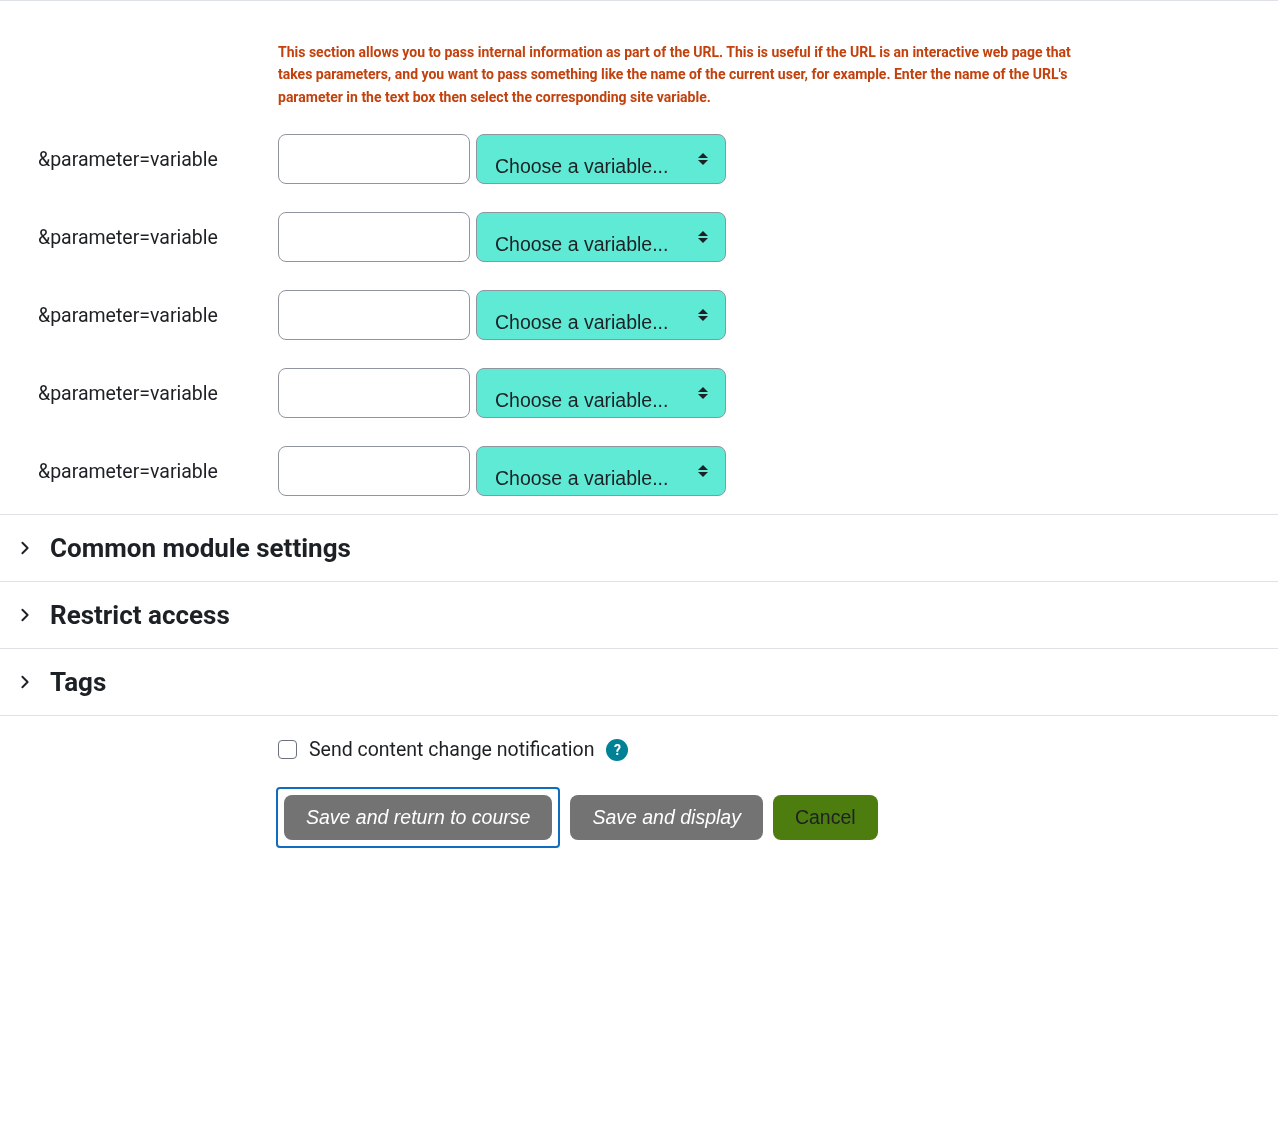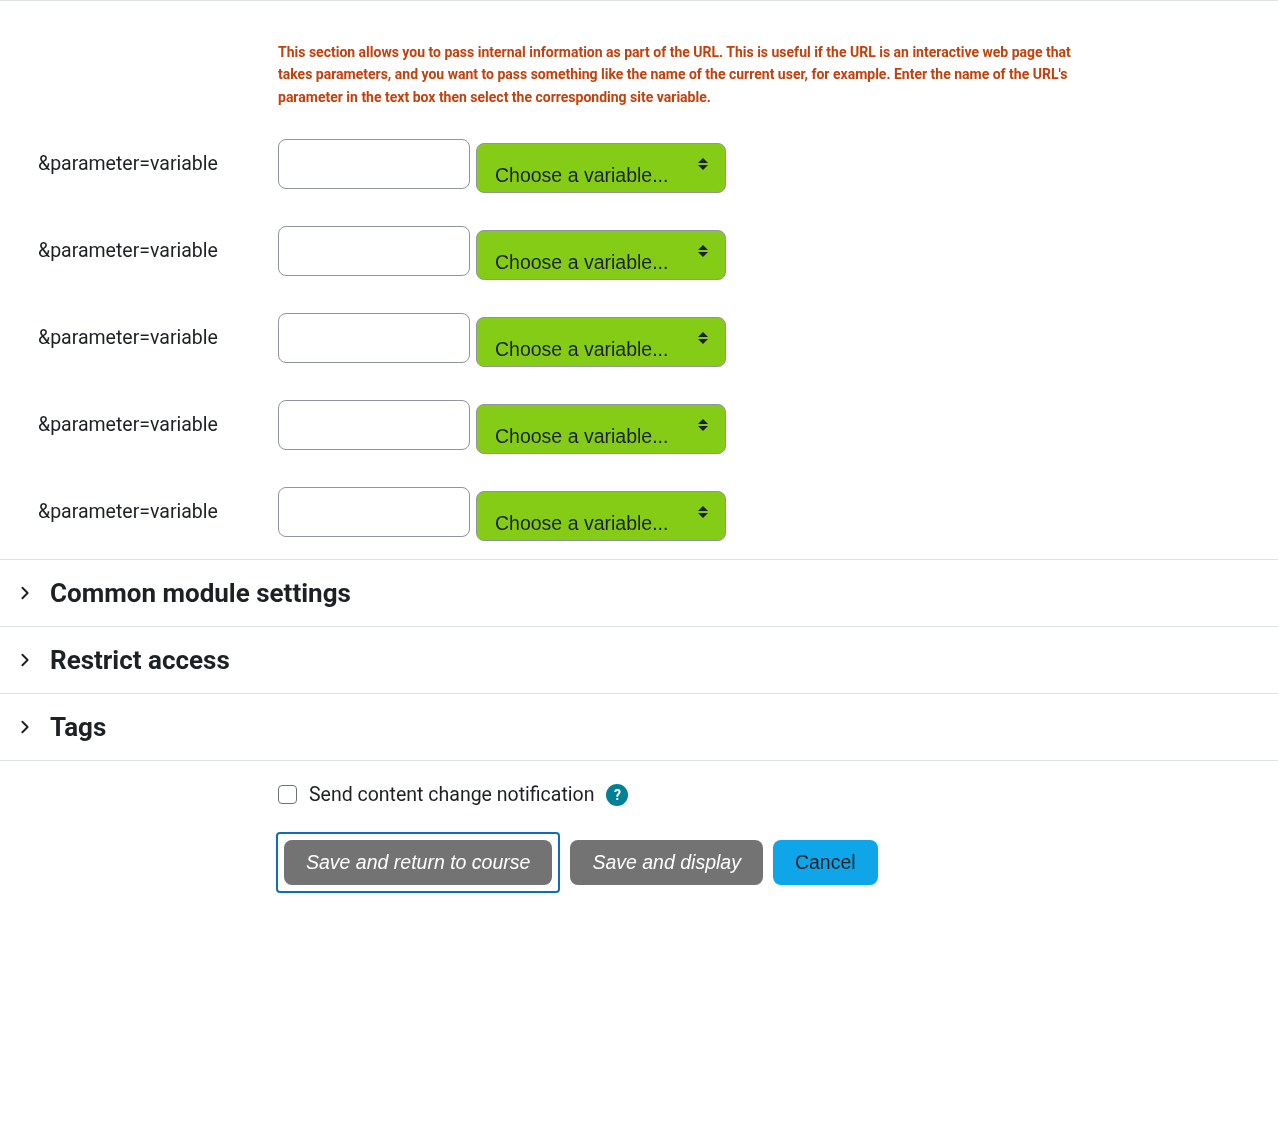--- a/index.html
+++ b/index.html
@@ -82,25 +82,24 @@
 
     .select-wrap { position: relative; width: 250px; }
     .select-input {
       width: 100%;
       height: 50px;
       border: 1px solid #8f959e;
       border-radius: 8px;
       padding: 20px 40px 8px 18px;
       font-size: 19.5px;
       color: #1d2125;
-      background: #84cc16;
+      background: #5eead4;
       appearance: none;
       -webkit-appearance: none;
       cursor: pointer;
-      margin-top: 9px;
     }
     .select-caret {
       position: absolute;
       right: 18px;
       top: 50%;
       transform: translateY(-50%);
       pointer-events: none;
       display: flex;
       flex-direction: column;
       gap: 2px;
@@ -162,21 +161,21 @@
       display: inline-flex;
     }
     .btn {
       font-size: 19.5px;
       padding: 11px 22px;
       border-radius: 8px;
       border: none;
       cursor: pointer;
     }
     .btn-primary { background: #737373; color: #fff; font-style: italic; }
-    .btn-secondary { background: #0ea5e9; color: #1d2125; }
+    .btn-secondary { background: #4d7c0f; color: #1d2125; }
   </style>
 </head>
 <body>
 
 <div class="container">
 
   <div class="section">
 
     <div class="section-body">
       <div class="desc-row">

